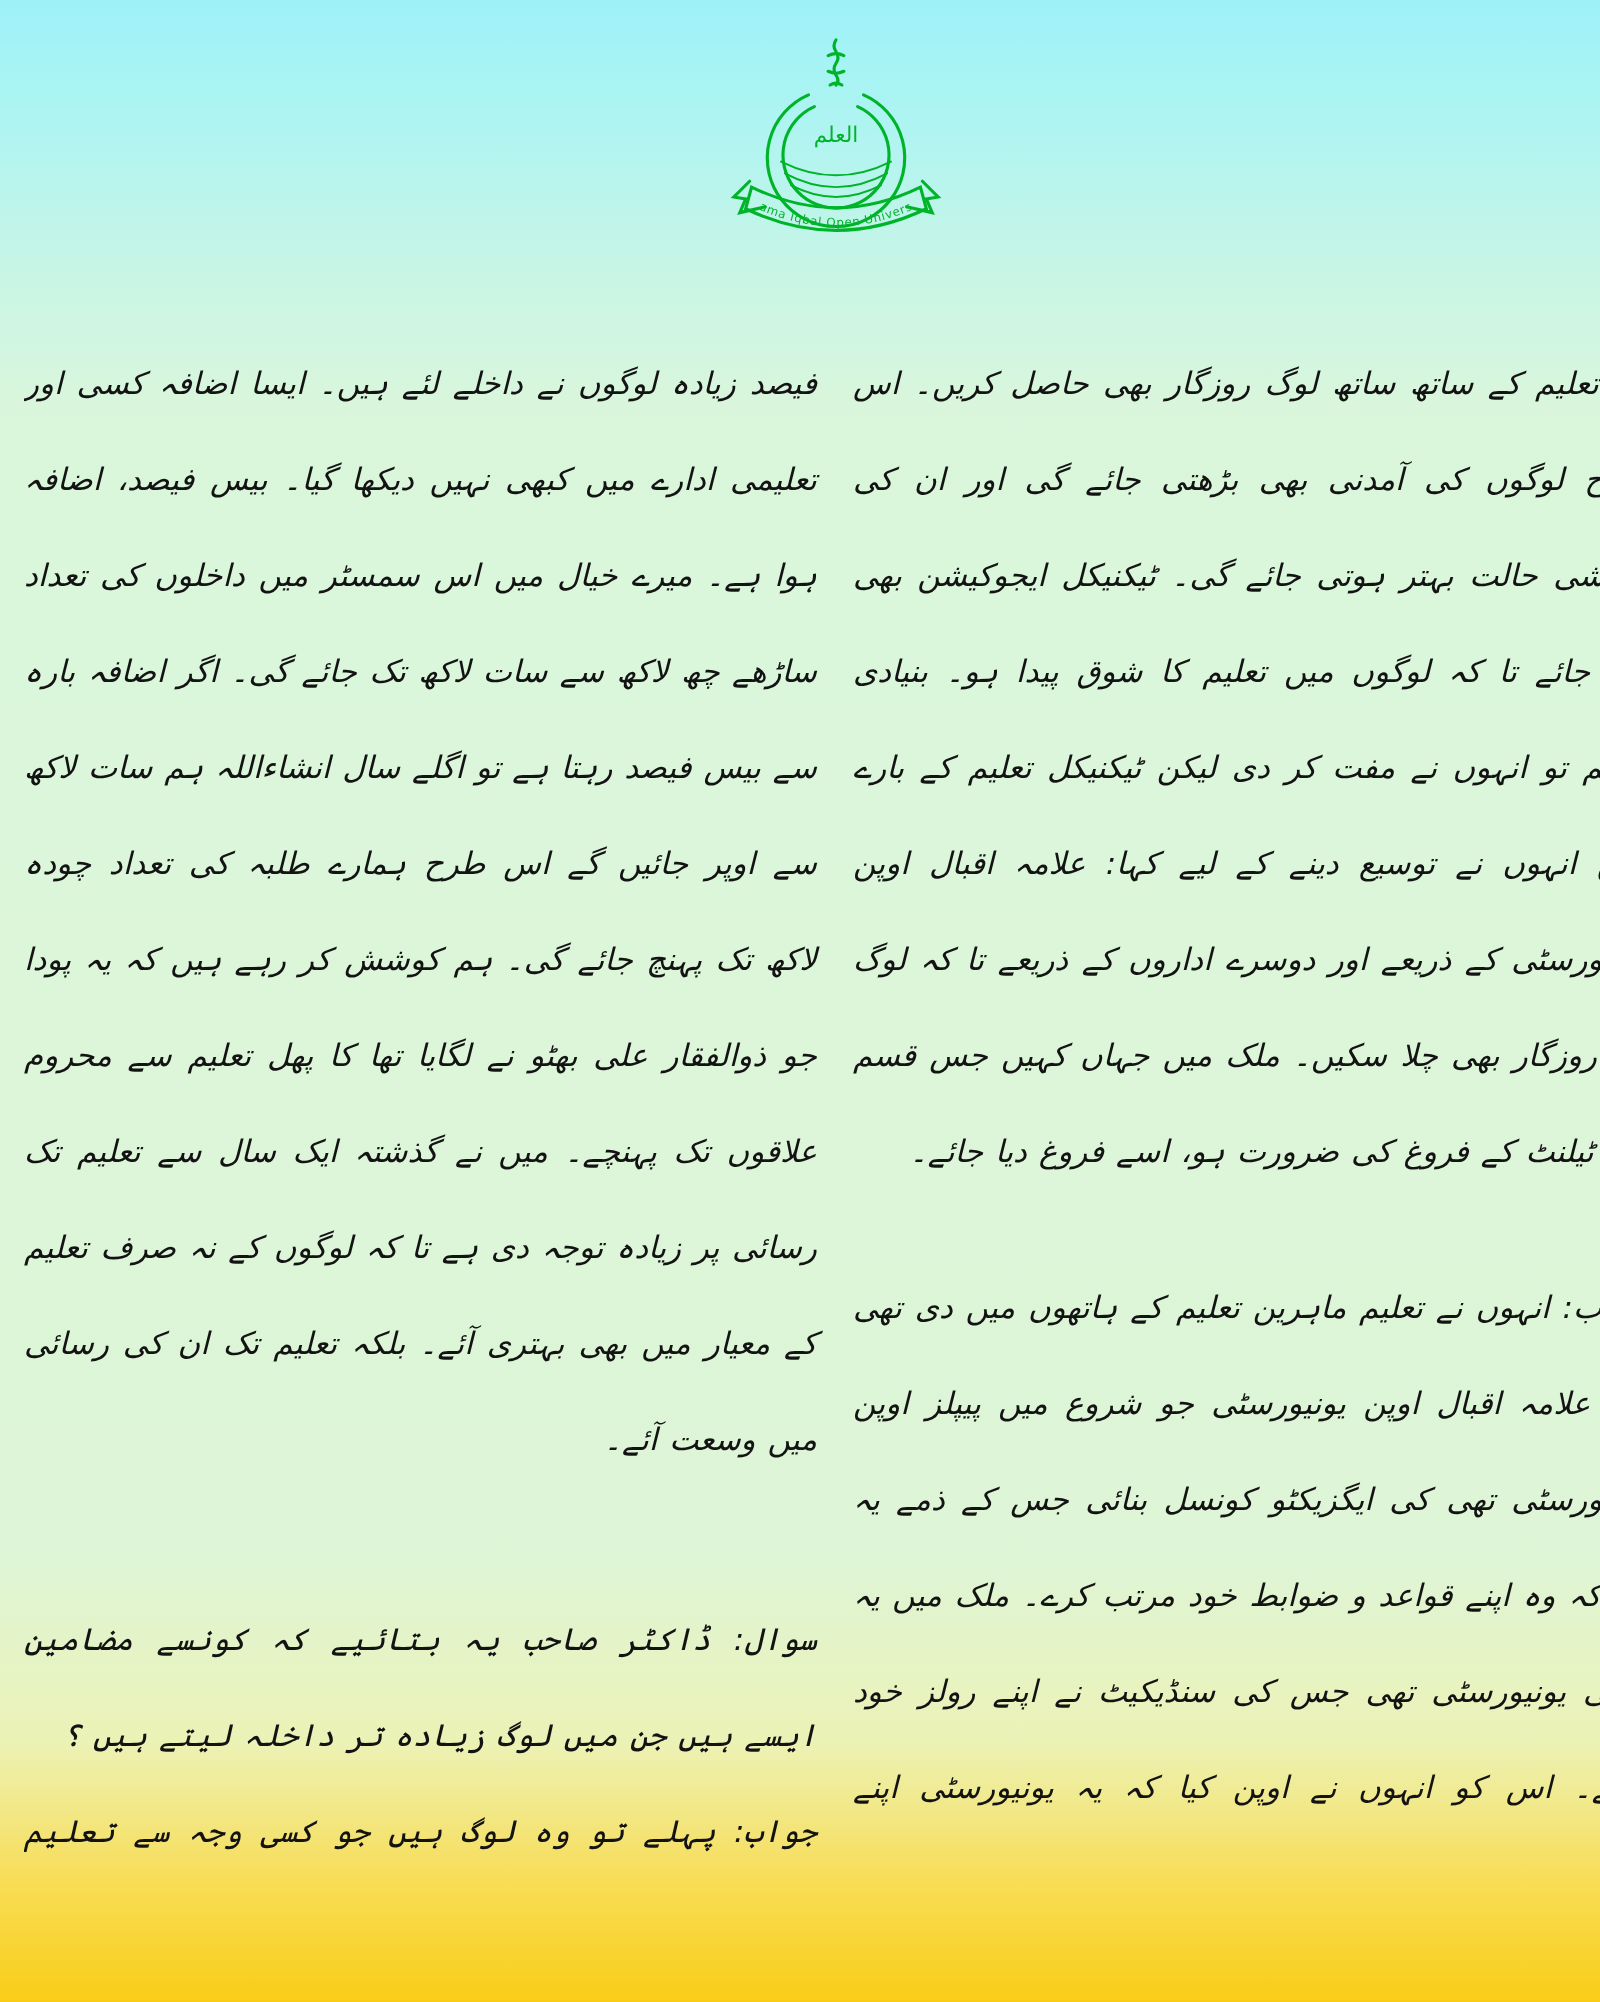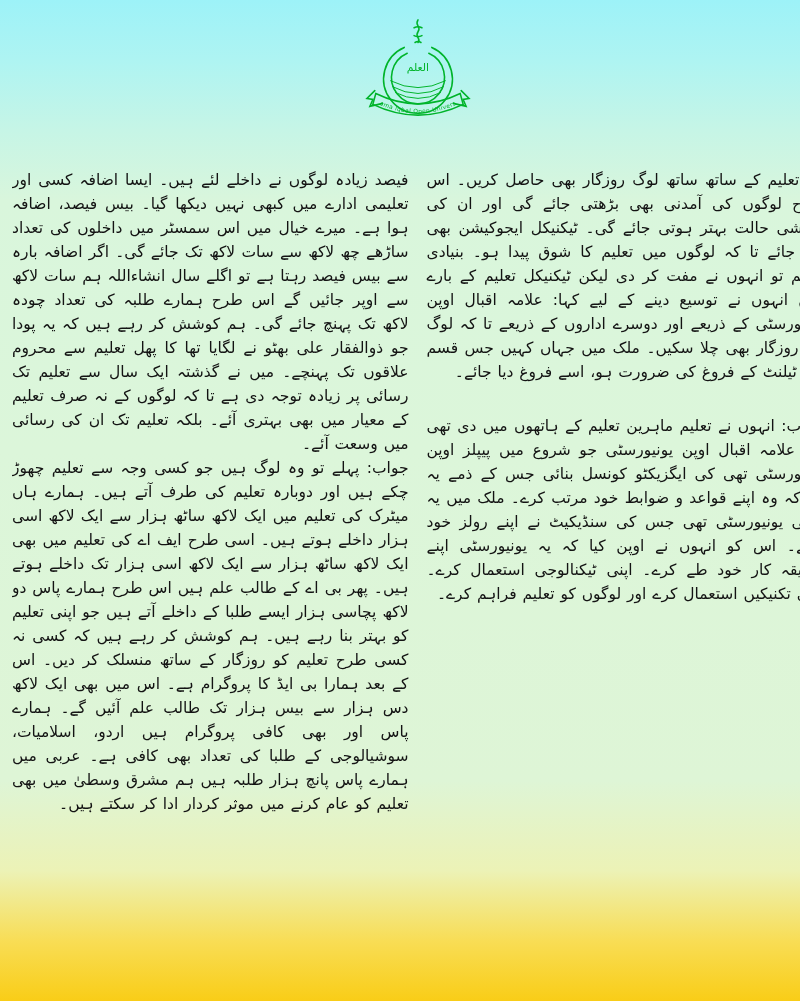--- a/index.html
+++ b/index.html
@@ -12,22 +12,22 @@
     padding-left:35px;
   }
   .logo-wrap{position:absolute;top:16px;left:50%;transform:translateX(-50%);width:120px;height:108px;}
   .logo-wrap svg{display:block;width:100%;height:100%;}
   .columns{
     position:absolute;top:168px;left:12px;right:12px;height:762px;
     display:flex;direction:rtl;gap:18px;overflow:hidden;
   }
   .col{flex:1 1 0;direction:rtl;unicode-bidi:embed;}
   .col p{
-    margin:0;color:#131313;font-size:15.5px;line-height:24px;
-    text-align:justify;text-align-last:right;word-spacing:1px;
+    margin:0;color:#131313;font-size:15.5px;line-height:48px;
+    text-align:justify;text-align-last:right;word-spacing:1px;font-style:italic;
   }
   .col p.gap-top{margin-top:30px;}
   .col p.gap-top-lg{margin-top:52px;}
   .page-number{
     position:absolute;bottom:42px;left:0;width:100%;text-align:center;
     font-family:"DejaVu Serif",serif;font-size:19px;color:#1d1d1d;letter-spacing:1px;
   }
 </style>
 </head>
 <body>
@@ -64,20 +64,21 @@
   <div class="columns">
 
     <div class="col">
       <p>کہ تعلیم کے ساتھ ساتھ لوگ روزگار بھی حاصل کریں۔ اس طرح لوگوں کی آمدنی بھی بڑھتی جائے گی اور ان کی معاشی حالت بہتر ہوتی جائے گی۔ ٹیکنیکل ایجوکیشن بھی دی جائے تا کہ لوگوں میں تعلیم کا شوق پیدا ہو۔ بنیادی تعلیم تو انہوں نے مفت کر دی لیکن ٹیکنیکل تعلیم کے بارے میں انہوں نے توسیع دینے کے لیے کہا: علامہ اقبال اوپن یونیورسٹی کے ذریعے اور دوسرے اداروں کے ذریعے تا کہ لوگ اپنا روزگار بھی چلا سکیں۔ ملک میں جہاں کہیں جس قسم کی ٹیلنٹ کے فروغ کی ضرورت ہو، اسے فروغ دیا جائے۔</p>
       <p class="gap-top">جواب: انہوں نے تعلیم ماہرین تعلیم کے ہاتھوں میں دی تھی اور علامہ اقبال اوپن یونیورسٹی جو شروع میں پیپلز اوپن یونیورسٹی تھی کی ایگزیکٹو کونسل بنائی جس کے ذمے یہ تھا کہ وہ اپنے قواعد و ضوابط خود مرتب کرے۔ ملک میں یہ پہلی یونیورسٹی تھی جس کی سنڈیکیٹ نے اپنے رولز خود بنائے۔ اس کو انہوں نے اوپن کیا کہ یہ یونیورسٹی اپنے طریقہ کار خود طے کرے۔ اپنی ٹیکنالوجی استعمال کرے۔ اپنی تکنیکیں استعمال کرے اور لوگوں کو تعلیم فراہم کرے۔</p>
 
     </div>
 
     <div class="col">
       <p>فیصد زیادہ لوگوں نے داخلے لئے ہیں۔ ایسا اضافہ کسی اور تعلیمی ادارے میں کبھی نہیں دیکھا گیا۔ بیس فیصد، اضافہ ہوا ہے۔ میرے خیال میں اس سمسٹر میں داخلوں کی تعداد ساڑھے چھ لاکھ سے سات لاکھ تک جائے گی۔ اگر اضافہ بارہ سے بیس فیصد رہتا ہے تو اگلے سال انشاءاللہ ہم سات لاکھ سے اوپر جائیں گے اس طرح ہمارے طلبہ کی تعداد چودہ لاکھ تک پہنچ جائے گی۔ ہم کوشش کر رہے ہیں کہ یہ پودا جو ذوالفقار علی بھٹو نے لگایا تھا کا پھل تعلیم سے محروم علاقوں تک پہنچے۔ میں نے گذشتہ ایک سال سے تعلیم تک رسائی پر زیادہ توجہ دی ہے تا کہ لوگوں کے نہ صرف تعلیم کے معیار میں بھی بہتری آئے۔ بلکہ تعلیم تک ان کی رسائی میں وسعت آئے۔</p>
+      <p class="gap-top-lg">سوال: ڈاکٹر صاحب یہ بتائیے کہ کونسے مضامین ایسے ہیں جن میں لوگ زیادہ تر داخلہ لیتے ہیں ؟</p>
       <p>جواب: پہلے تو وہ لوگ ہیں جو کسی وجہ سے تعلیم چھوڑ چکے ہیں اور دوبارہ تعلیم کی طرف آتے ہیں۔ ہمارے ہاں میٹرک کی تعلیم میں ایک لاکھ ساٹھ ہزار سے ایک لاکھ اسی ہزار داخلے ہوتے ہیں۔ اسی طرح ایف اے کی تعلیم میں بھی ایک لاکھ ساٹھ ہزار سے ایک لاکھ اسی ہزار تک داخلے ہوتے ہیں۔ پھر بی اے کے طالب علم ہیں اس طرح ہمارے پاس دو لاکھ پچاسی ہزار ایسے طلبا کے داخلے آتے ہیں جو اپنی تعلیم کو بہتر بنا رہے ہیں۔ ہم کوشش کر رہے ہیں کہ کسی نہ کسی طرح تعلیم کو روزگار کے ساتھ منسلک کر دیں۔ اس کے بعد ہمارا بی ایڈ کا پروگرام ہے۔ اس میں بھی ایک لاکھ دس ہزار سے بیس ہزار تک طالب علم آئیں گے۔ ہمارے پاس اور بھی کافی پروگرام ہیں اردو، اسلامیات، سوشیالوجی کے طلبا کی تعداد بھی کافی ہے۔ عربی میں ہمارے پاس پانچ ہزار طلبہ ہیں ہم مشرق وسطیٰ میں بھی تعلیم کو عام کرنے میں موثر کردار ادا کر سکتے ہیں۔</p>
 
     </div>
 
   </div>
 
 
 </div>
 
 </body></html>

